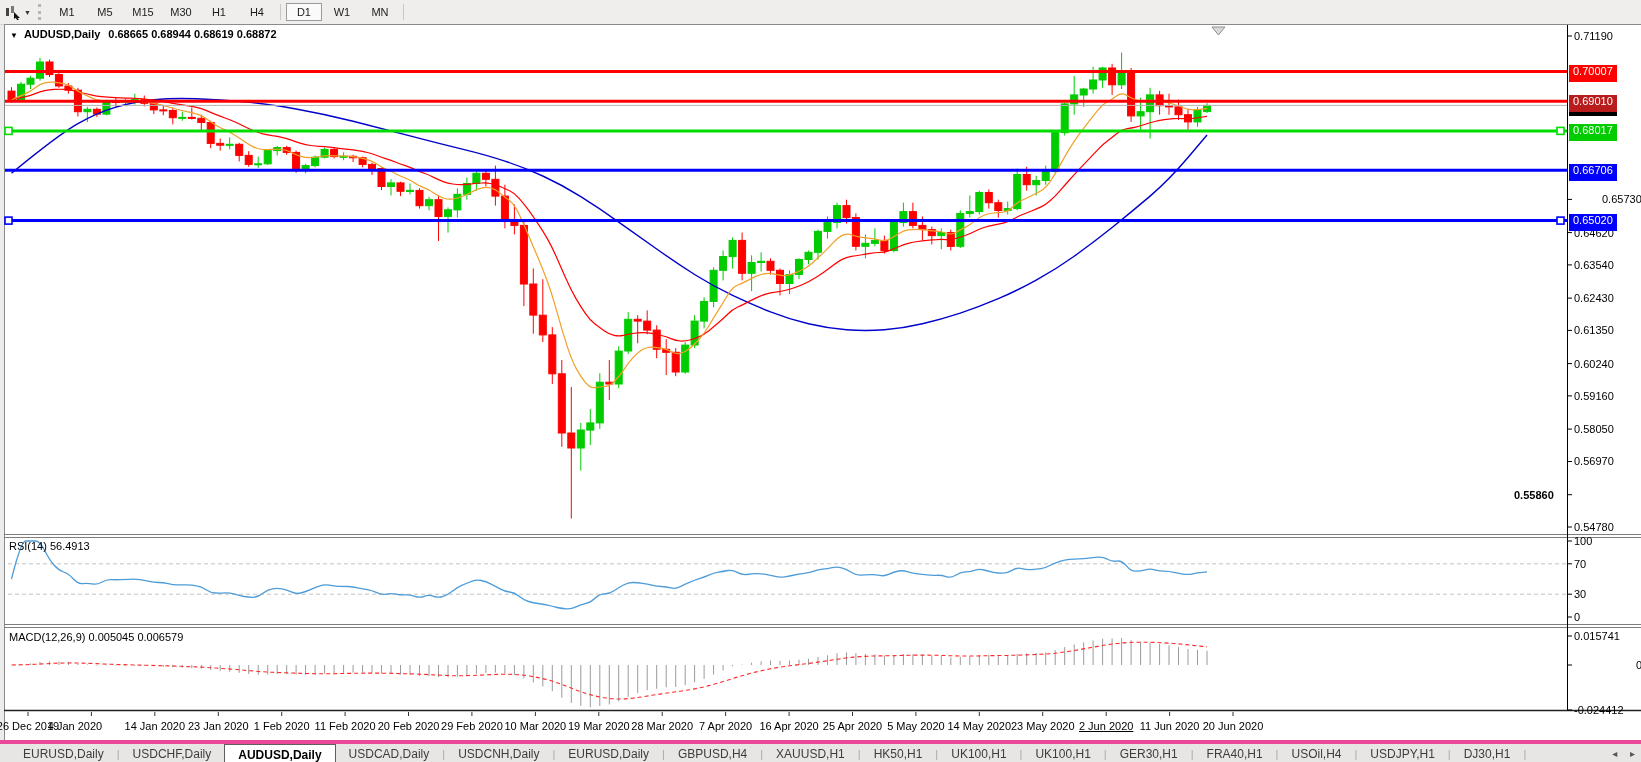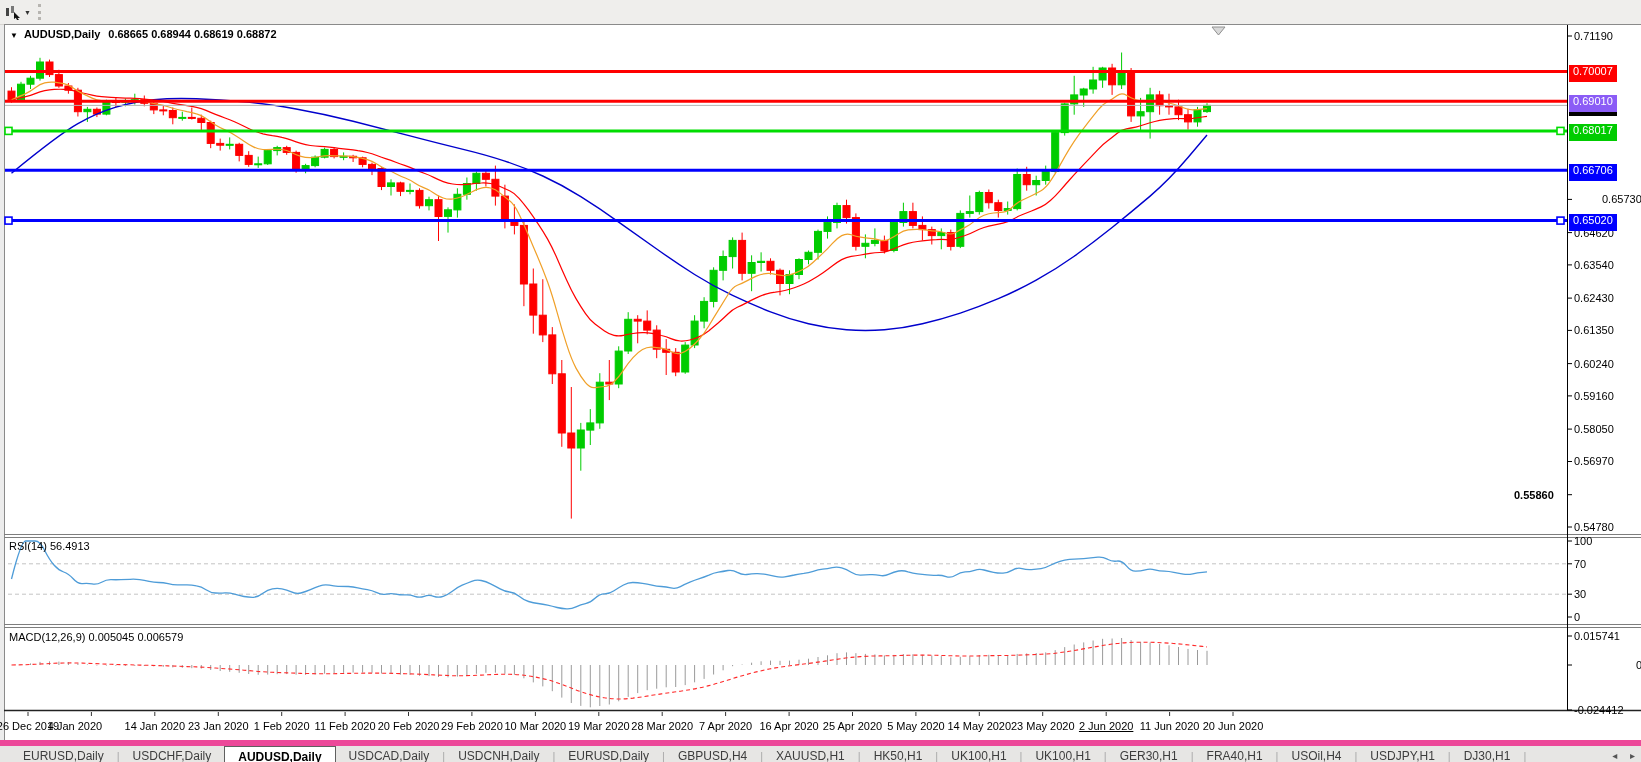--- a/index.html
+++ b/index.html
@@ -24,21 +24,21 @@
   #labels div{position:absolute;white-space:nowrap;}
   .tick-label{font-size:11px;color:#000;height:14px;line-height:14px;}
   .badge{left:1569px;height:17px;line-height:13px;font-size:11px;padding:0 4px;color:#fff;z-index:4;}
   .date-label{font-size:11px;color:#000;width:90px;text-align:center;}
   .chart-title{position:absolute;top:28px;left:10px;z-index:5;font-size:11px;font-weight:700;color:#000;}
   .title-arrow{font-size:8px;margin-right:6px;font-weight:400;}
   .title-ohlc{margin-left:8px;font-weight:700;margin-top:9px;}
   .pane-label{position:absolute;left:9px;z-index:5;font-size:11px;color:#000;}
   
   .tabbar{position:absolute;top:740px;left:0;width:1641px;height:22px;background:#e7e6e4;
-          border-top:6px solid #ec4899;display:flex;align-items:stretch;padding-left:10px;
+          border-top:4px solid #ec4899;display:flex;align-items:stretch;padding-left:10px;
           box-sizing:border-box;z-index:6;}
   .tab{height:21px;line-height:21px;padding:0 13px;font-size:12px;color:#3d3d3d;}
   .tab.active{background:#ffffff;border:1px solid #5f5f5f;border-bottom:none;font-weight:700;color:#000;}
   .tabsep{color:#a9a9a9;line-height:21px;font-size:11px;}
   .tab-arrows{position:absolute;right:6px;top:4px;color:#555;font-size:10px;}
   .tab-arrows span{margin-left:10px;}
 </style>
 </head>
 <body>
 
@@ -47,20 +47,33 @@
   <div class="toolbar">
     <span class="tool-btn">
       <svg width="16" height="16" viewBox="0 0 16 16">
         <rect x="1" y="4" width="3" height="8" fill="#444"></rect>
         <rect x="6" y="2" width="3" height="7" fill="#777"></rect>
         <path d="M9 8 L15 14 L12.5 14 L14 16 L12 16 L10.8 13.8 L9 15 Z" fill="#111"></path>
       </svg>
     </span>
     <span class="dd-icon">▼</span>
     <span class="grip"></span>
+    <div class="tf-bar" id="tfbar">
+        <span class="tf-btn">M1</span>
+        <span class="tf-btn">M5</span>
+        <span class="tf-btn">M15</span>
+        <span class="tf-btn">M30</span>
+        <span class="tf-btn">H1</span>
+        <span class="tf-btn">H4</span>
+        <span class="tf-sep"></span>
+        <span class="tf-btn active">D1</span>
+        <span class="tf-btn">W1</span>
+        <span class="tf-btn">MN</span>
+        <span class="tf-sep"></span>
+      </div>
   </div>
 
   <div class="chart-window"></div>
 
   <svg id="chart-svg" viewBox="0 0 1641 762">
       <line x1="4" y1="534.5" x2="1641" y2="534.5" stroke="#7e7e7e"></line>
       <line x1="4" y1="537.5" x2="1641" y2="537.5" stroke="#7e7e7e"></line>
       <line x1="4" y1="624.5" x2="1641" y2="624.5" stroke="#7e7e7e"></line>
       <line x1="4" y1="627.5" x2="1641" y2="627.5" stroke="#7e7e7e"></line>
       <line x1="4" y1="710.5" x2="1641" y2="710.5" stroke="#222" stroke-width="1.6"></line>
@@ -386,21 +399,21 @@
       <div class="tick-label" style="left: 1574px; top: 291.099px;">0.62430</div>
       <div class="tick-label" style="left: 1574px; top: 323.413px;">0.61350</div>
       <div class="tick-label" style="left: 1574px; top: 356.624px;">0.60240</div>
       <div class="tick-label" style="left: 1574px; top: 388.938px;">0.59160</div>
       <div class="tick-label" style="left: 1574px; top: 422.149px;">0.58050</div>
       <div class="tick-label" style="left: 1574px; top: 454.462px;">0.56970</div>
       <div class="tick-label" style="left: 1514px; top: 487.674px; font-weight: bold;">0.55860</div>
       <div class="tick-label" style="left: 1574px; top: 519.987px;">0.54780</div>
       <div class="tick-label badge" style="top: 98.8546px; background: rgb(0, 0, 0); color: rgb(255, 255, 255);">0.68872</div>
       <div class="tick-label badge" style="top: 64.8954px; background: rgb(255, 0, 0); color: rgb(255, 255, 255);">0.70007</div>
-      <div class="tick-label badge" style="top: 94.7256px; background: #8b5cf6; color: rgb(255, 255, 255);">0.69010</div>
+      <div class="tick-label badge" style="top: 94.7256px; background: #b91c1c; color: rgb(255, 255, 255);">0.69010</div>
       <div class="tick-label badge" style="top: 124.436px; background: rgb(0, 204, 0); color: rgb(255, 255, 255);">0.68017</div>
       <div class="tick-label badge" style="top: 163.661px; background: rgb(0, 0, 255); color: rgb(255, 255, 255);">0.66706</div>
       <div class="tick-label badge" style="top: 214.106px; background: rgb(0, 0, 255); color: rgb(255, 255, 255);">0.65020</div>
       <div class="tick-label" style="left: 1574px; top: 534px;">100</div>
       <div class="tick-label" style="left: 1574px; top: 556.8px;">70</div>
       <div class="tick-label" style="left: 1574px; top: 587.2px;">30</div>
       <div class="tick-label" style="left: 1574px; top: 610px;">0</div>
       <div class="tick-label" style="left: 1574px; top: 629.005px;">0.015741</div>
       <div class="tick-label" style="left: 1636px; top: 658px; text-align: center;">0.00</div>
       <div class="tick-label" style="left: 1574px; top: 702.967px;">-0.024412</div>

